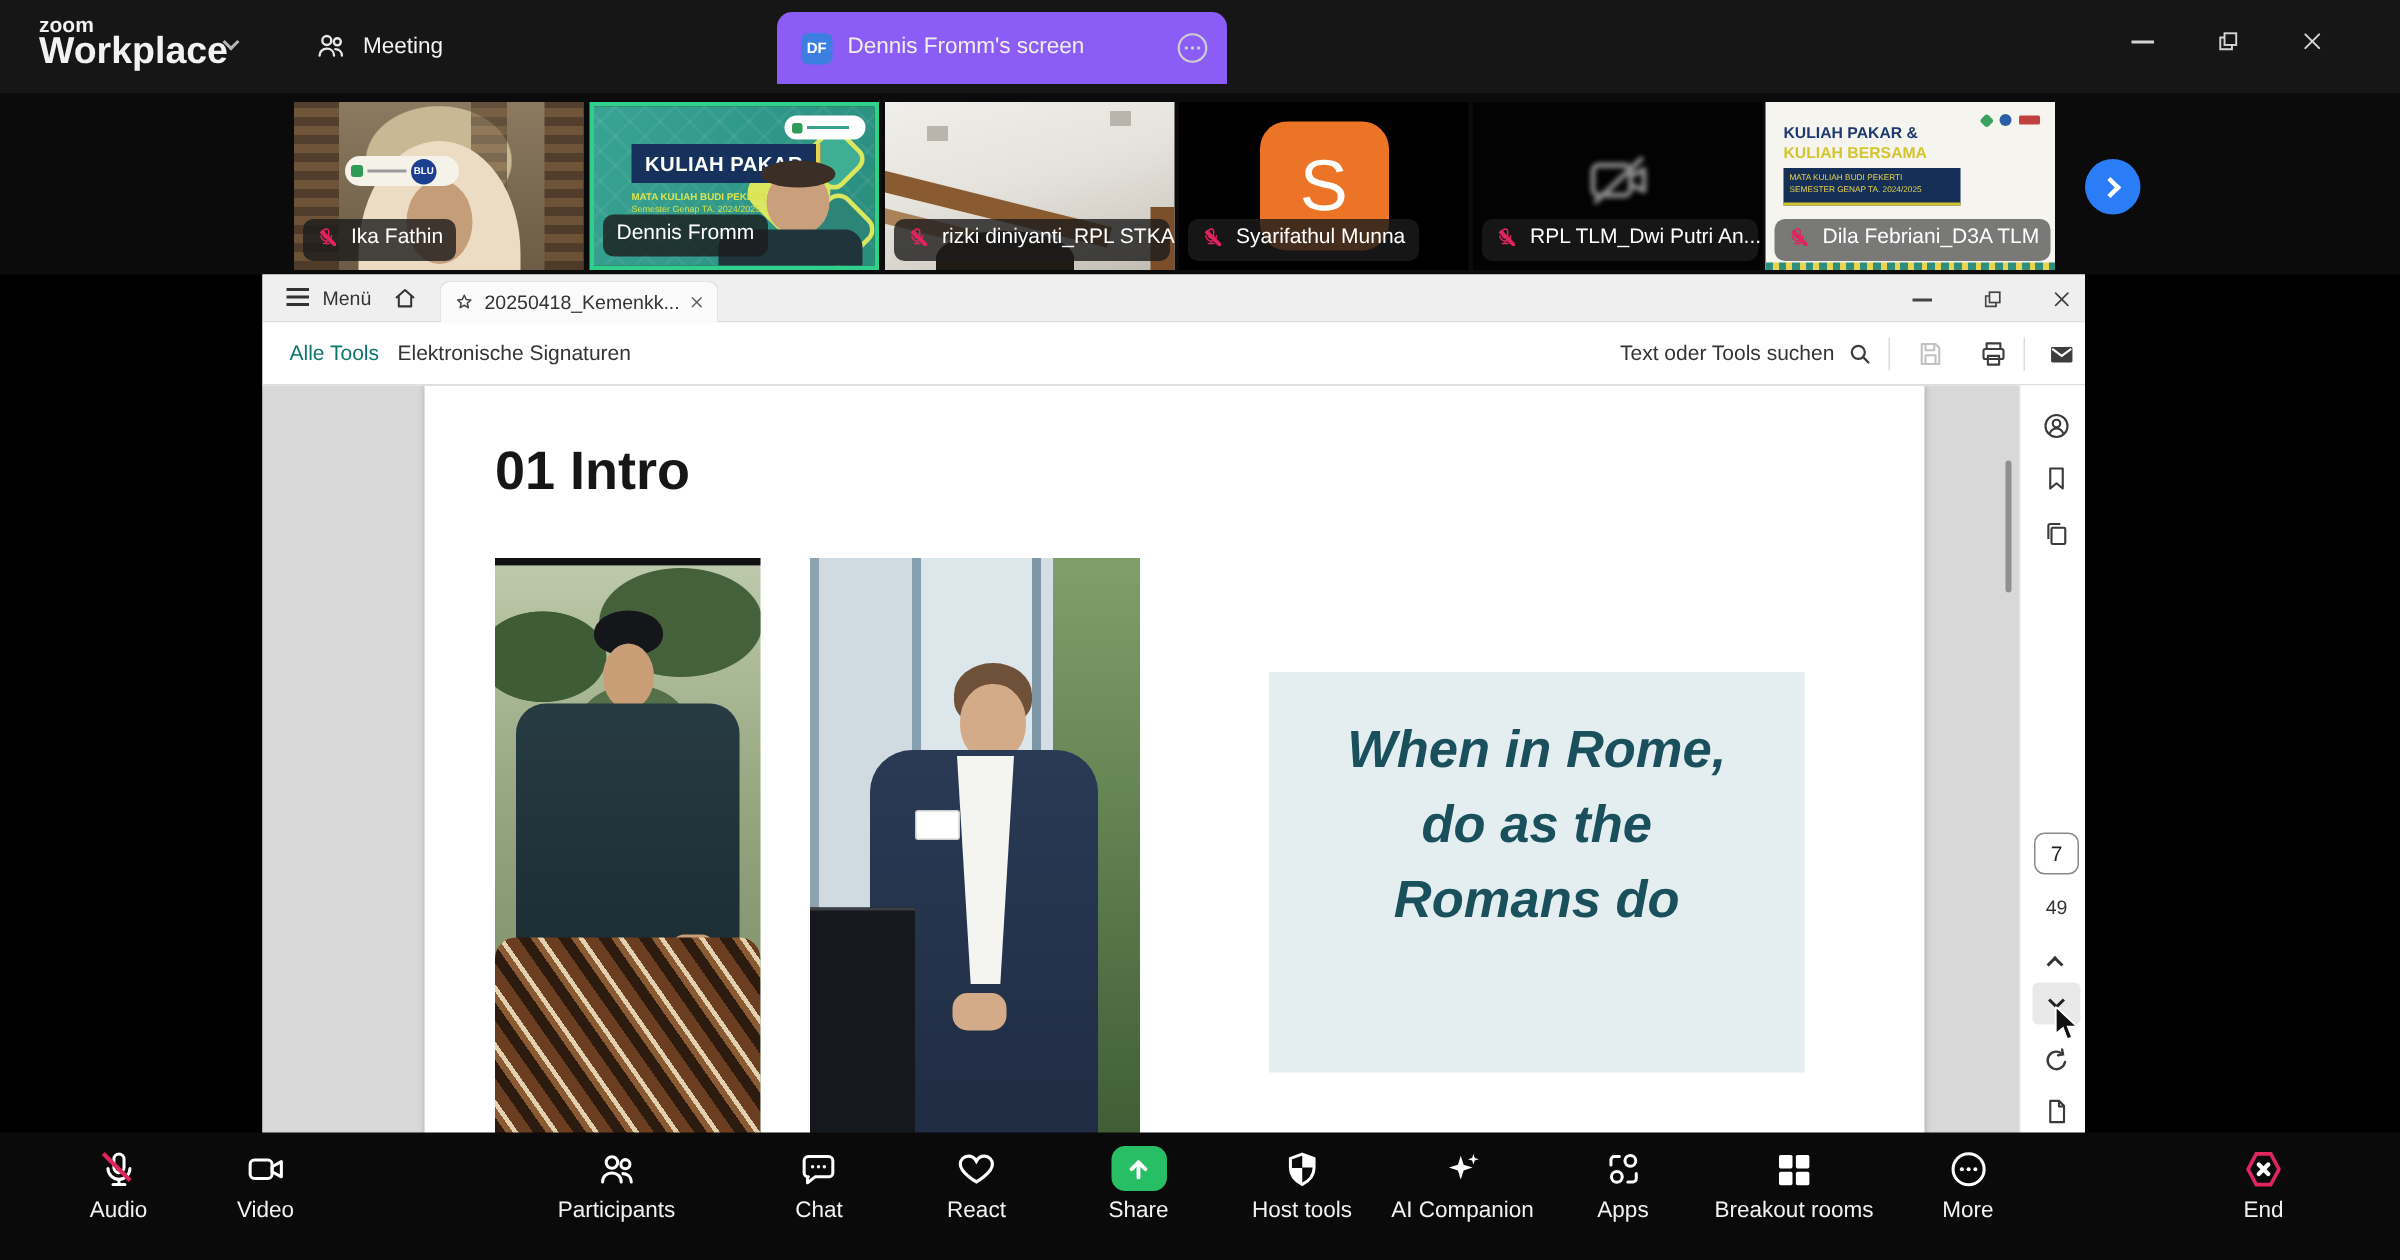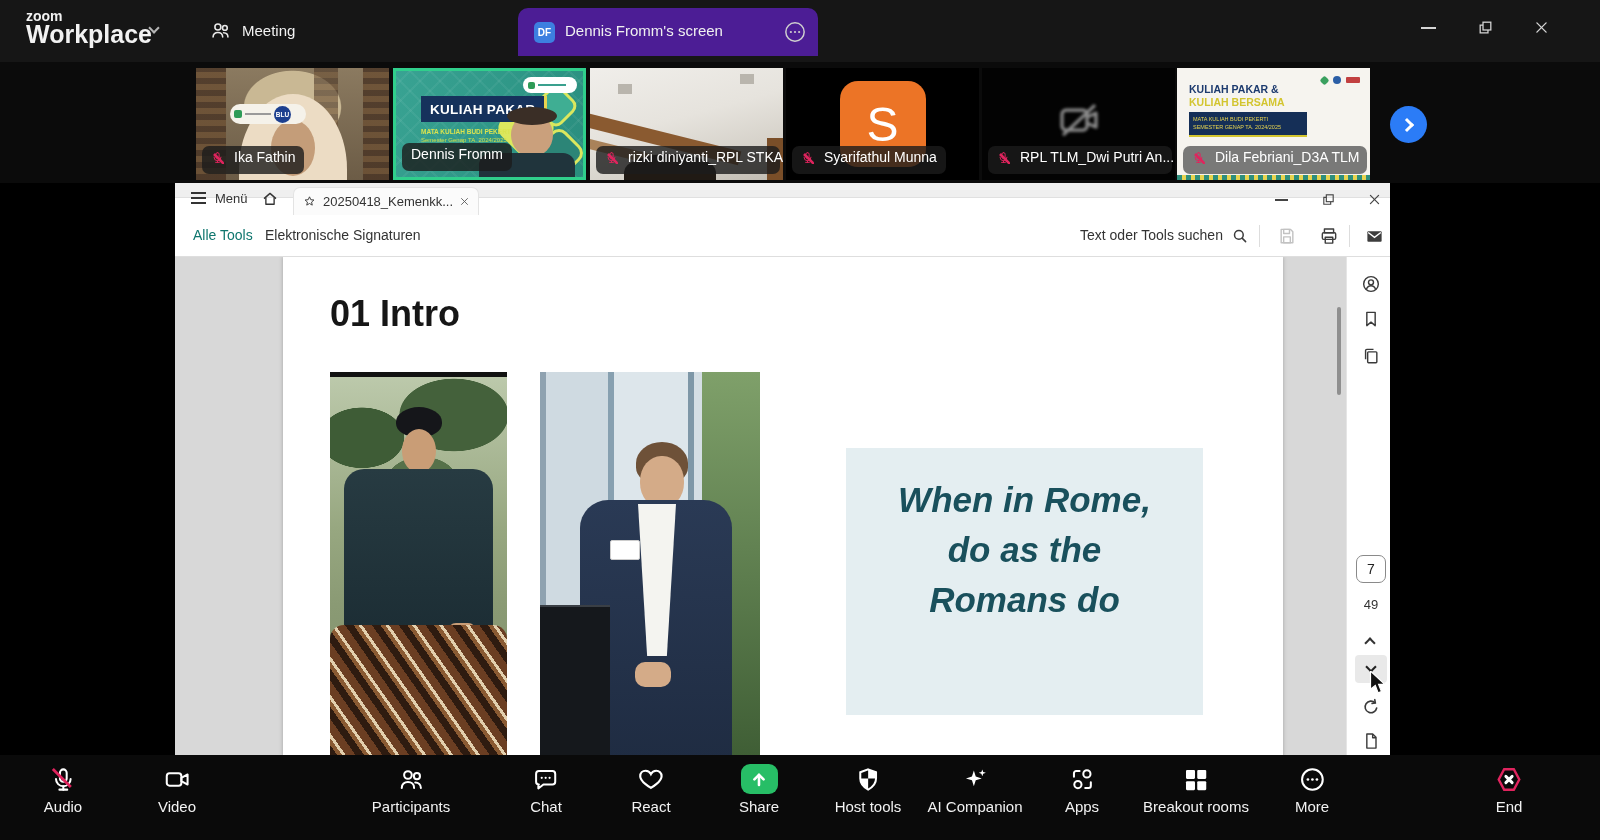--- a/index.html
+++ b/index.html
@@ -7,29 +7,29 @@
   body{font-family:"Liberation Sans","DejaVu Sans",sans-serif}
   #app{position:relative;width:1600px;height:840px;overflow:hidden;background:#000}
   .abs{position:absolute}
   .txt{white-space:nowrap}
   .chev{display:inline-block;width:8px;height:8px;border-right:2px solid currentColor;border-bottom:2px solid currentColor}
   .chev.up{transform:rotate(-135deg)}
   .chev.down{transform:rotate(45deg)}
   .chev.right{transform:rotate(-45deg)}
   
   #topbar{position:absolute;left:0;top:0;width:1600px;height:62px;background:#161616;color:#f2f2f2}
-  #scrtab{position:absolute;left:518px;top:8px;width:300px;height:48px;background:#4c1d95;border-radius:10px 10px 0 0}
+  #scrtab{position:absolute;left:518px;top:8px;width:300px;height:48px;background:#8b5cf6;border-radius:10px 10px 0 0}
   #pill{position:absolute;left:974px;top:8px;width:402px;height:42px;background:#262626;border-radius:8px}
   
   #strip{position:absolute;left:0;top:62px;width:1600px;height:121px;background:#0b0b0b}
   .tile{position:absolute;top:6px;width:193px;height:112px;overflow:hidden;background:#000}
   .nlabel{position:absolute;left:6px;bottom:6px;display:flex;align-items:center;gap:10px;background:rgba(28,28,28,.8);color:#fff;font-size:14px;line-height:17px;padding:3px 9px 8px;border-radius:7px;max-width:184px;white-space:nowrap}
   
   #pdf{position:absolute;left:175px;top:183px;width:1215px;height:574px;background:#fff}
-  #pdftitle{position:absolute;left:0;top:0;width:100%;height:15px;background:#efefef;border-bottom:1px solid #e0e0e0}
+  #pdftitle{position:absolute;left:0;top:0;width:100%;height:32px;background:#efefef;border-bottom:1px solid #e0e0e0}
   #pdftoolbar{position:absolute;left:0;top:32px;width:100%;height:42px;background:#fff;border-bottom:1px solid #dedede}
   #pdfcontent{position:absolute;left:0;top:74px;width:1171px;height:500px;background:#d8d8d8;overflow:hidden}
   #rail{position:absolute;left:1171px;top:74px;width:44px;height:500px;background:#fff;border-left:1px solid #e5e5e5}
   #page{position:absolute;left:108px;top:0;width:1000px;height:500px;background:#fff;box-shadow:0 0 4px rgba(0,0,0,.25)}
   .railbtn{position:absolute;color:#3a3a3a}
   
   #photo1{position:absolute;left:47px;top:115px;width:177px;height:385px;overflow:hidden;border-top:5px solid #111;
     background:radial-gradient(90px 60px at 70% 10%,#44613b 0 60%,transparent 61%),
                radial-gradient(70px 50px at 18% 16%,#3e5c36 0 60%,transparent 61%),
                radial-gradient(60px 44px at 52% 28%,#56714a 0 60%,transparent 61%),
@@ -489,21 +489,21 @@
     <svg class="railbtn" width="20" height="20" style="left:1186px;top:548px">
         <use href="#sym-docpage"></use>
       </svg>
   </div>
 
   <svg class="abs" width="18" height="24" viewBox="0 0 12 16" style="left:1369px;top:671px">
     <path d="M1 0 L1 12.2 L4.2 9.6 L6.1 14.6 L8.3 13.7 L6.4 8.9 L10.5 8.9 Z" fill="#111" stroke="#fff" stroke-width="0.8"></path>
   </svg>
 
   <div id="botbar">
-    <div class="bt" style="left:63px">
+    <div class="bt" style="left:79px">
       <div class="ic">
           <svg width="27" height="27" style="color:#fff">
             <use href="#sym-mic"></use>
             <line x1="3" y1="3" x2="21" y2="21" stroke="#E0245E" stroke-width="2.8"></line>
           </svg>
         </div>
       <div class="lbl">Audio</div>
     </div>
 
     <div class="bt" style="left:177px">

